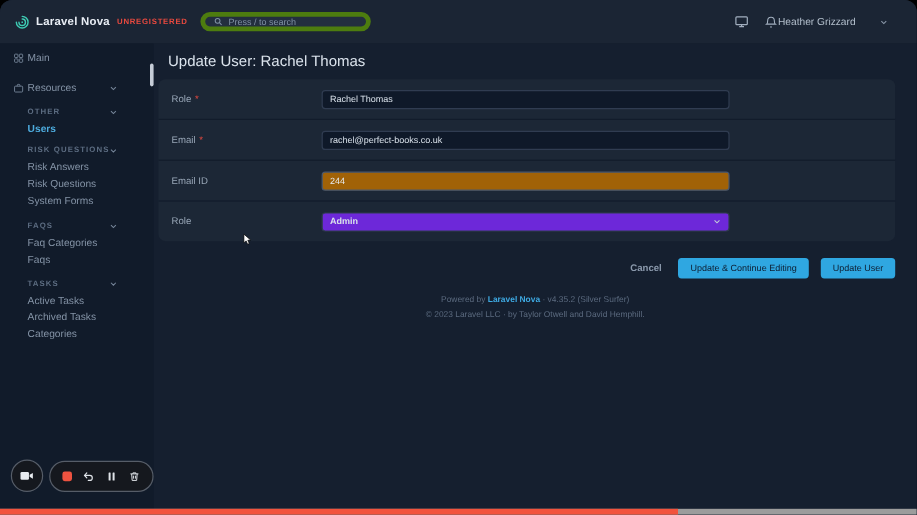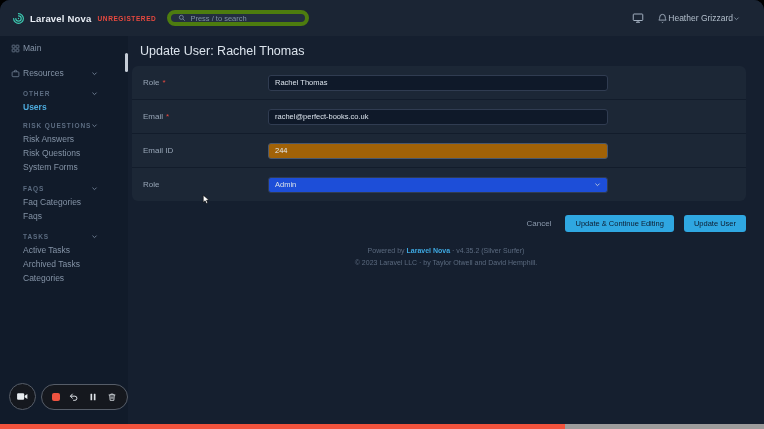--- a/index.html
+++ b/index.html
@@ -15,21 +15,21 @@
   .license{font-size:6.5px;font-weight:700;color:#e8493f;margin-left:6px;letter-spacing:.6px;}
   .search{margin-left:11px;width:142px;height:16px;border-radius:8px;background:#232e3f;
     border:4px solid #4d7c0f;display:flex;align-items:center;padding:0 7px;box-sizing:border-box;gap:4px;}
   .search svg{width:8px;height:8px;color:#8091a5;flex:none;}
   .search input{background:transparent;border:none;outline:none;color:#98a5b6;font-size:7.5px;
     width:100%;font-family:inherit;padding:0;}
   .search input::placeholder{color:#8091a5;}
   .hright{margin-left:auto;display:flex;align-items:center;}
   .hicon{width:12px;height:12px;color:#a2afbf;}
   .hicon.bell{width:11px;height:11px;margin-left:13px;}
-  .user{display:flex;align-items:center;margin-left:0;font-size:8.5px;color:#b3bfcc;gap:0;}
+  .user{display:flex;align-items:center;margin-left:0;font-size:8.5px;color:#b3bfcc;gap:20px;}
   .user svg{width:7px;height:7px;color:#8c9aab;}
 
   
   .sidebar{position:absolute;top:36px;left:0;width:128px;bottom:0;background:#111b2a;
     padding-top:5px;box-sizing:border-box;z-index:4;}
   .nav-row{height:14px;display:flex;align-items:center;padding-left:23px;position:relative;
     font-size:8.5px;color:#8493a6;}
   .nav-ic{position:absolute;left:11px;width:9px;height:9px;color:#76869a;display:flex;}
   .nav-ic svg{width:9px;height:9px;}
   .chev{position:absolute;left:91px;width:7px;height:7px;color:#76869a;}
@@ -43,28 +43,28 @@
   .content{position:absolute;top:36px;left:128px;right:0;bottom:0;background:#151f2f;}
   .title{margin:8px 0 0 12px;font-size:12.5px;font-weight:400;color:#dbe3ec;line-height:14px;}
   .card{margin:8px 18px 0 4px;background:#1c2736;border-radius:6px;overflow:hidden;}
   .frow{height:33px;display:flex;align-items:center;border-bottom:1px solid #121c2b;}
   .frow:last-child{border-bottom:none;}
   .flabel{width:136px;flex:none;padding-left:11px;font-size:8px;color:#97a5b6;box-sizing:border-box;}
   .req{color:#e8493f;margin-left:3px;}
   .finput{width:340px;height:16px;background:#0f1929;border:1px solid #303c51;border-radius:3px;
     color:#d9e1ea;font-size:7.5px;padding:0 6px;box-sizing:border-box;font-family:inherit;outline:none;}
   .finput.disabled{background:#a16207;border-color:#4a586d;color:#e4eaf1;}
-  .fselect{width:340px;height:16px;background:#1d4ed8;border:1px solid #303c51;border-radius:3px;
+  .fselect{width:340px;height:16px;background:#6d28d9;border:1px solid #303c51;border-radius:3px;
     color:#d9e1ea;font-size:7.5px;padding:0 6px;box-sizing:border-box;display:flex;align-items:center;
-    justify-content:space-between;}
+    justify-content:space-between;font-weight:bold;}
   .fselect svg{width:7px;height:7px;color:#c3cdd9;}
   .fcheck{appearance:none;-webkit-appearance:none;width:9px;height:9px;background:#121c2d;
     border:1px solid #3a475b;border-radius:2px;margin:0;}
   .actions{display:flex;justify-content:flex-end;align-items:center;margin:14px 18px 0 0;gap:10px;}
-  .cancel{background:none;border:none;font-size:8px;font-weight:400;color:#8b99ac;
+  .cancel{background:none;border:none;font-size:8px;font-weight:700;color:#8b99ac;
     font-family:inherit;padding:0;margin-right:4px;}
   .btn{background:#2fa7e1;border:none;border-radius:3px;height:17px;padding:0 10px;font-size:7.5px;
     font-weight:400;color:#0d1d31;font-family:inherit;}
   .footer{margin-top:13px;text-align:center;font-size:7px;color:#5b6a7f;line-height:12px;}
   .flink{color:#3ea9e2;font-weight:700;text-decoration:none;}
 
   
   .recorder{position:absolute;left:9px;top:383px;display:flex;align-items:center;gap:5px;z-index:20;}
   .rec-circle{width:27px;height:27px;border-radius:50%;background:#15181e;border:1.5px solid #565d68;
     display:flex;align-items:center;justify-content:center;box-sizing:border-box;}

